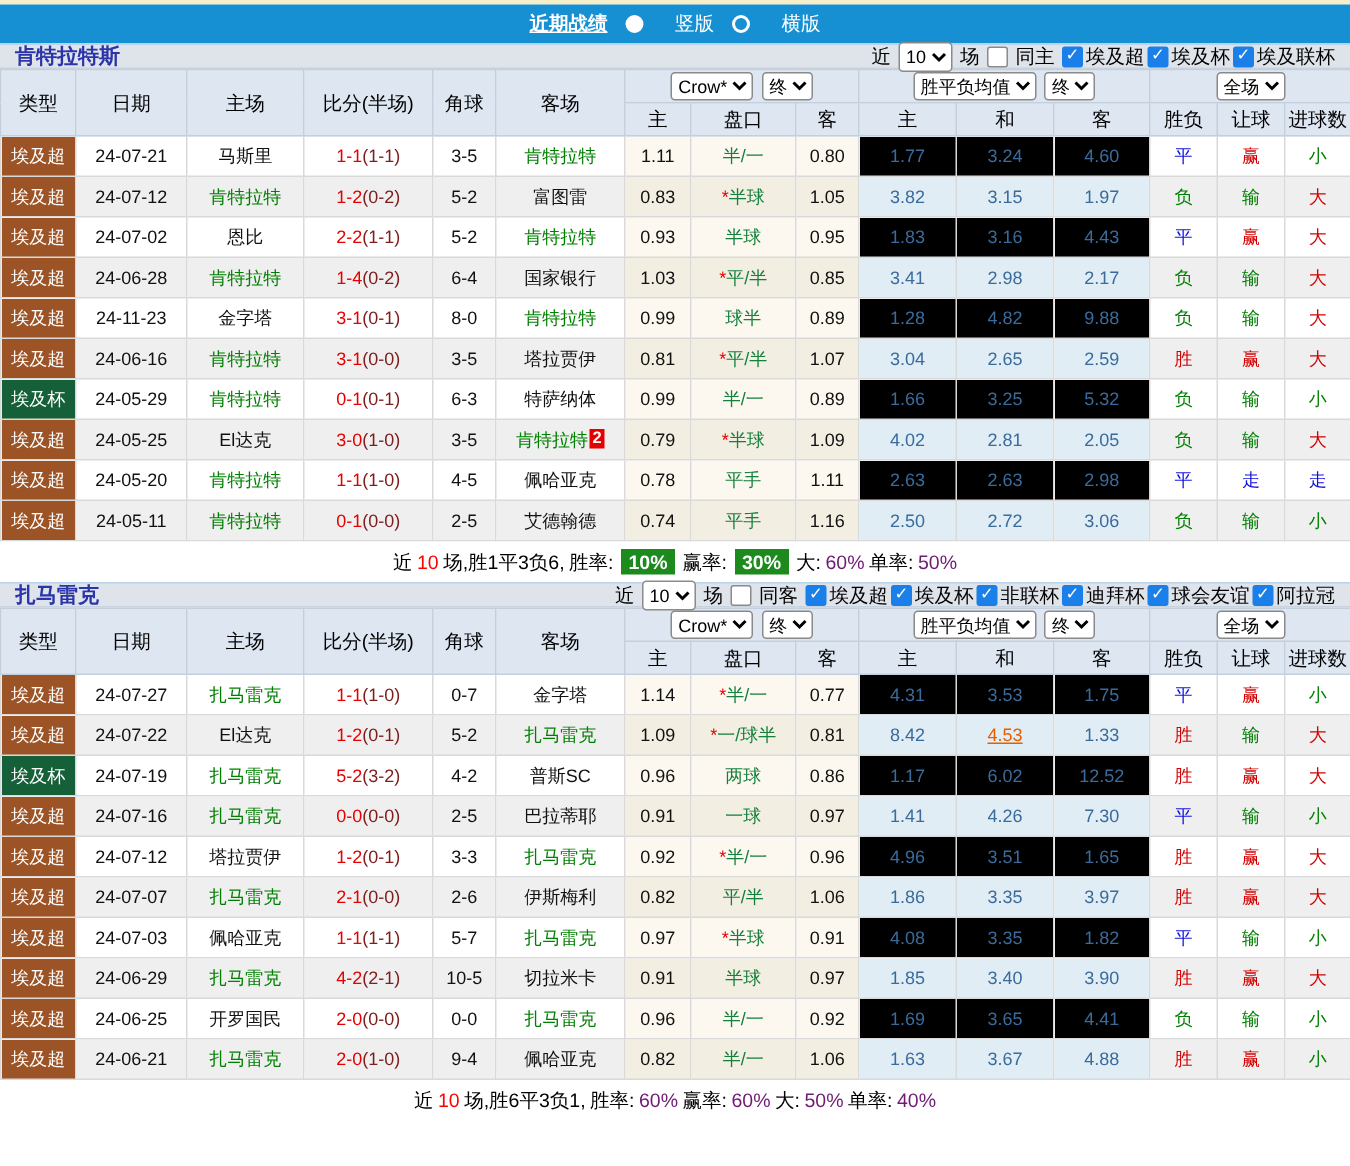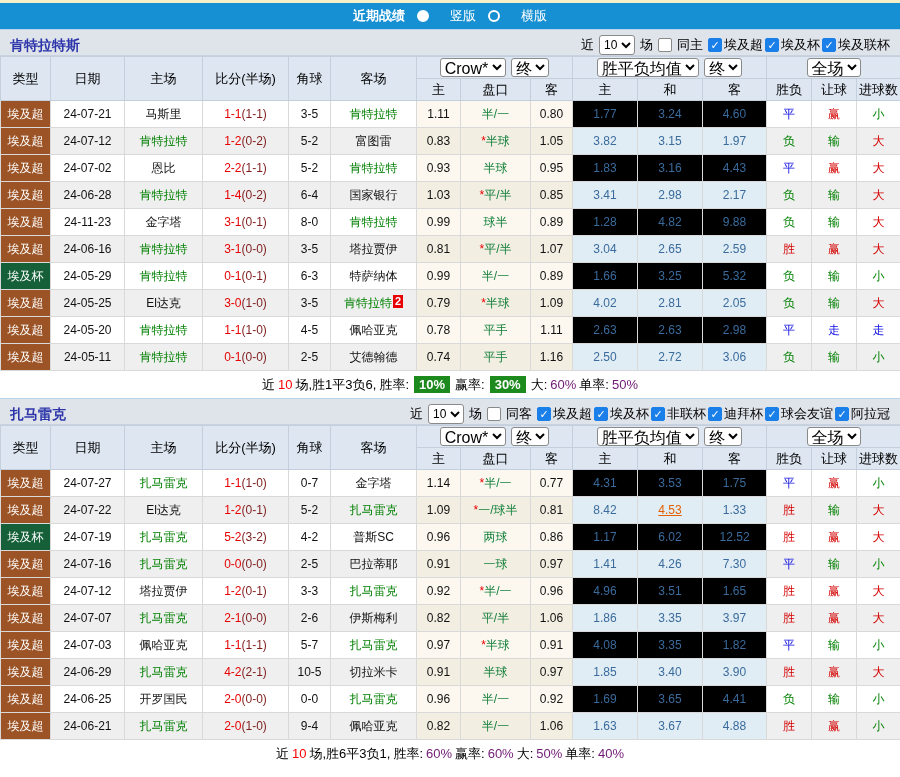--- a/index.html
+++ b/index.html
@@ -11,28 +11,28 @@
     font-size:12px;
     color:#000;
   }
   .top-strip { height:3px; background:#f6efc8; }
   
   .title-bar {
     height:26px; background:#1690d2; color:#fff;
     display:flex; align-items:center; justify-content:center; gap:6px;
     font-size:13px;
   }
-  .title-bar .title { font-weight:bold; }
+  .title-bar .title { font-weight:bold;text-decoration:underline; }
   .radio { width:12px; height:12px; border:2px solid #fff; border-radius:50%;
            display:inline-block; background:transparent; margin-left:6px; vertical-align:middle; }
   .radio.on { background:#fff; }
   .radio-label { margin-left:15px; }
   
   .section-header {
-    height:27px; background:#dfe3ea; display:flex; align-items:flex-end;
+    height:17px; background:#dfe3ea; display:flex; align-items:center;
     padding:0 10px; border-top:1px solid #b9d4ea; border-bottom:1px solid #c9d3df;
   }
   .team-name { color:#2b35a9; font-weight:bold; font-size:14px; }
   .filters { margin-left:auto; display:flex; align-items:center; gap:3px; font-size:13px; }
   select {
     font-family:inherit; font-size:12px; height:20px;
     border:1px solid #8a8a8a; border-radius:3px; background:#fff; margin:0 2px;
   }
   .cb {
     width:14px; height:14px; border:1px solid #8a8a8a; background:#fff; border-radius:2px;
@@ -40,21 +40,21 @@
     font-size:11px; line-height:1; color:#fff; margin:0 2px; vertical-align:middle;
   }
   .cb.on { background:#1a7fe8; border-color:#1a7fe8; }
   .filter-item { display:inline-flex; align-items:center; }
   
   table { width:900px; table-layout:fixed; border-collapse:collapse; font-size:12px;padding-left:48px; }
   thead th {
     background:#dde6f1; border:1px solid #c3cfdd; font-weight:normal;
     height:22px; padding:0; font-size:13px; color:#000; text-align:center;
   }
-  thead select { height:19px; font-size:16px; margin:0 1px; }
+  thead select { height:19px; font-size:12px; margin:0 1px; }
   tbody td {
     border:1px solid #d9d9d9; height:27px; padding:0 1px;
     text-align:center; color:#111; background:#fff; overflow:hidden; white-space:nowrap;
   }
   tbody tr:nth-child(even) td { background:#efefef; }
   td.cream { background:#fcf8ef; }
   tbody tr:nth-child(even) td.cream { background:#f3eee2; }
   td.blue { background:#000000; }
   tbody tr:nth-child(even) td.blue { background:#e0edf5; }
   td.league { color:#fff; }

